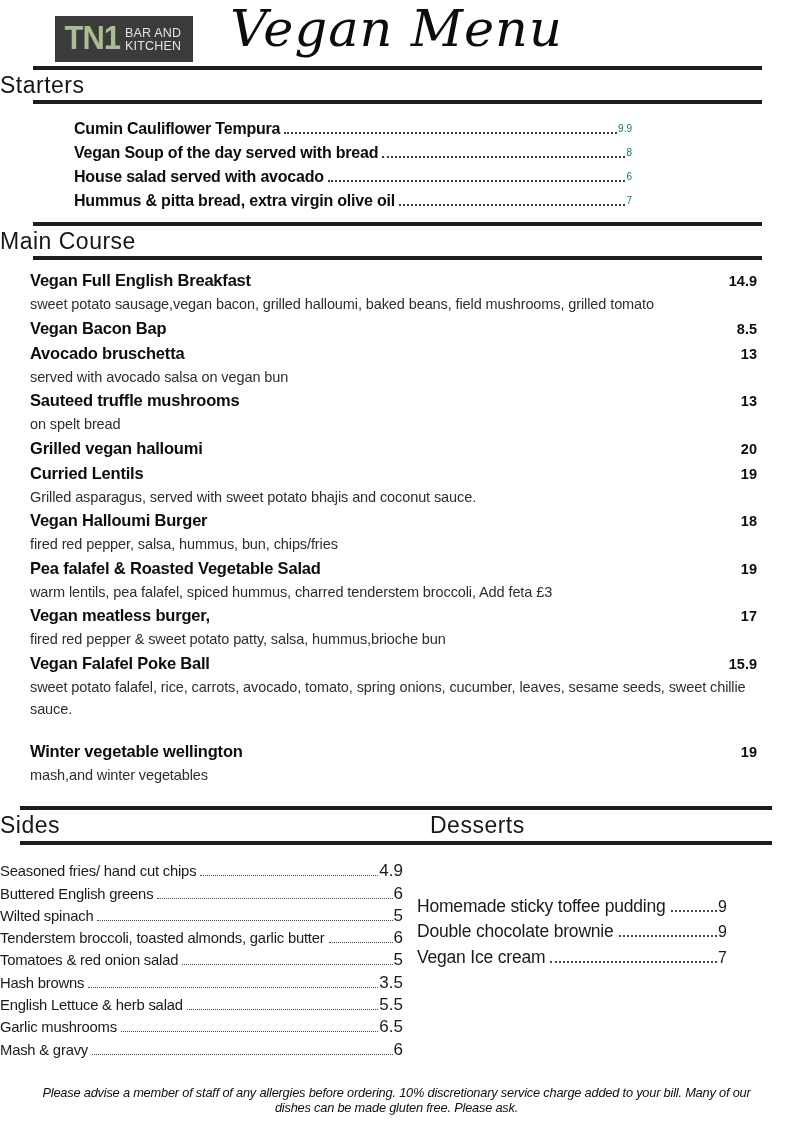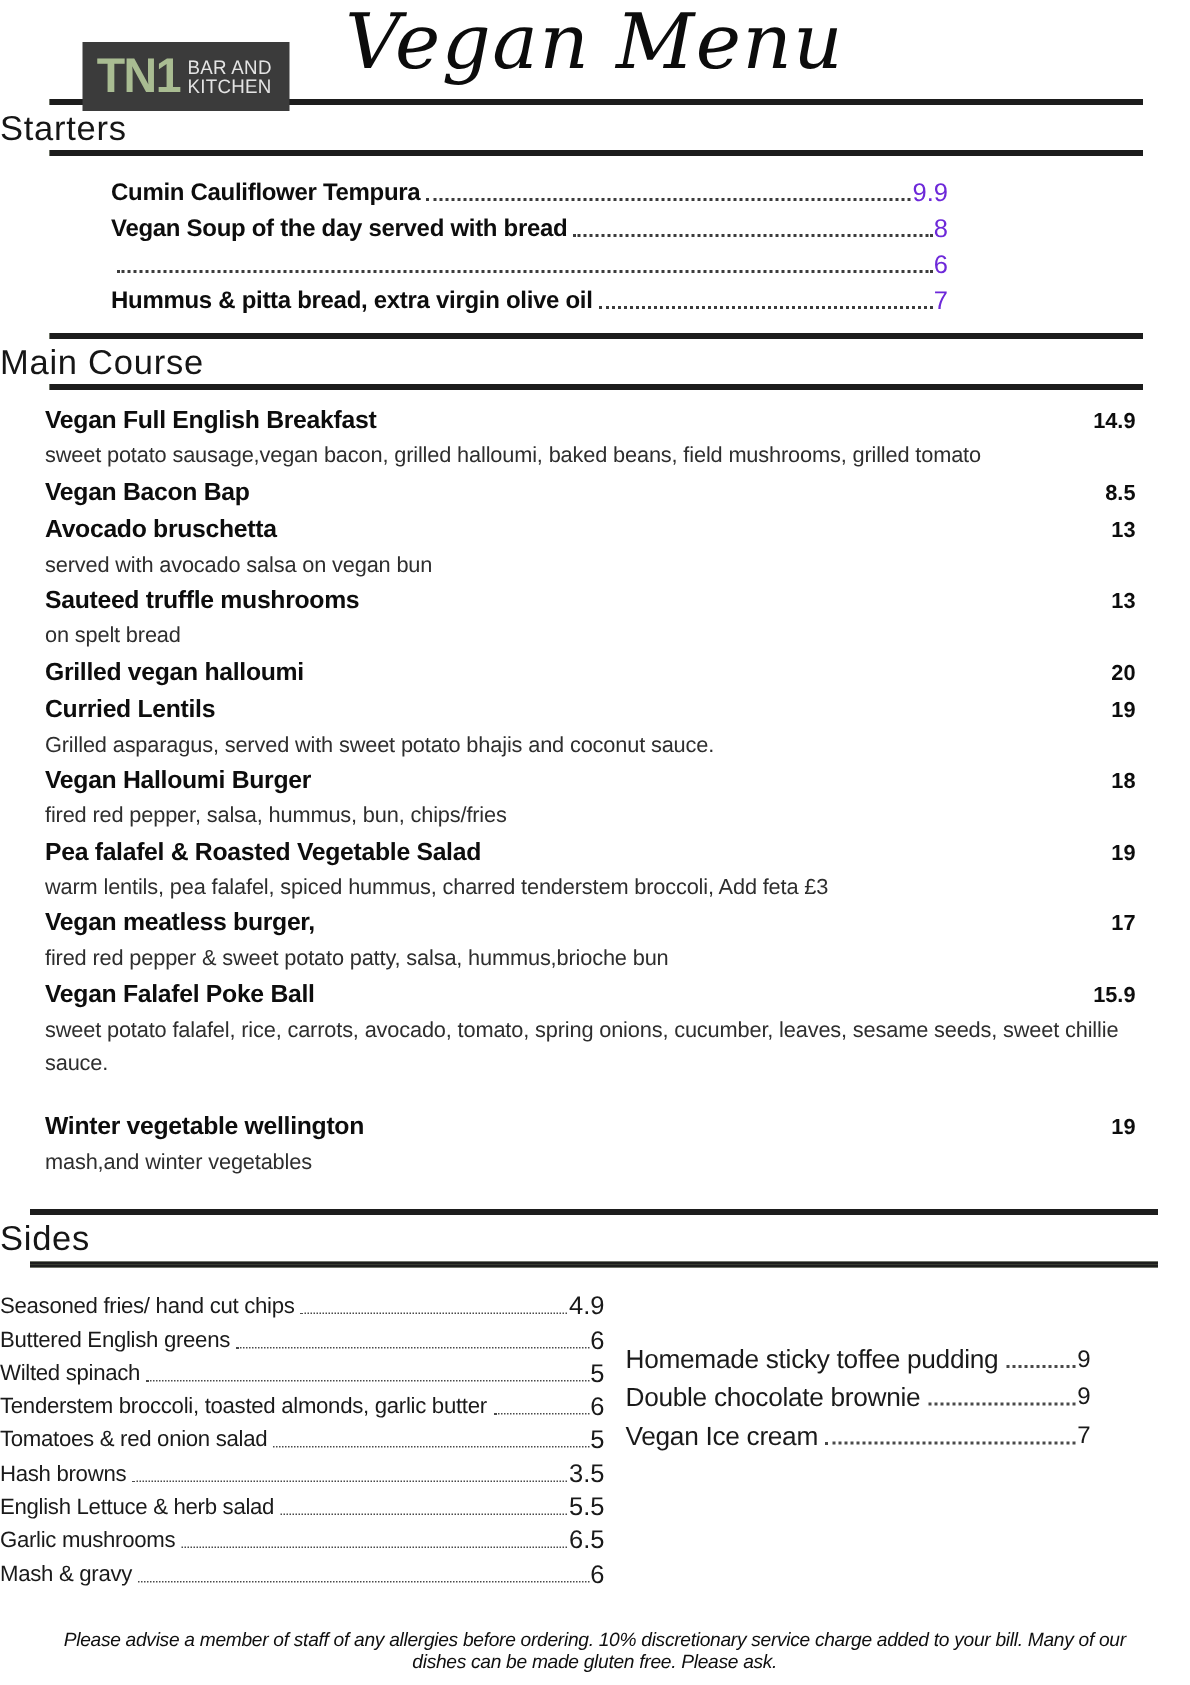--- a/index.html
+++ b/index.html
@@ -10,21 +10,21 @@
     width: 793px;
     height: 1123px;
     margin: 0 auto;
     background: #fff;
     overflow: hidden;
   }
 
   
   .header { position: relative; height: 66px; }
   .logo {
-    position: absolute; left: 55px; top: 28px;
+    position: absolute; left: 55px; top: 16px;
     width: 138px; height: 46px;
     background: #3b3b3b;
     display: flex; align-items: center; justify-content: center;
     gap: 5px; padding: 3px 6px;
   }
   .logo-tn1 {
     color: #a9bc92; font-weight: bold; font-size: 31px;
     letter-spacing: -1px; transform: scaleY(1.05);
     font-family: "Liberation Sans", sans-serif;
   }
@@ -63,21 +63,21 @@
   .starters-list { margin: 12px 161px 10px 74px; }
   .starter-row { display: flex; align-items: flex-end; height: 24px; }
   .starter-name {
     font-weight: bold; font-size: 16px; line-height: 22px;
     letter-spacing: -0.2px; white-space: nowrap; color: #0d0d0d;
   }
   .starter-row .leader {
     flex: 1; border-bottom: 2px dotted #3c3c3c;
     margin: 0 1px 6px 4px; min-width: 12px;
   }
-  .starter-price { font-size: 17px; line-height: 22px; color: #6d28d9; }
+  .starter-price { font-size: 10px; line-height: 22px; color: #0f766e; }
 
   
   .main-list { padding: 9px 36px 0 30px; min-height: 546px; }
   .main-head { display: flex; justify-content: space-between; align-items: baseline; line-height: 23px; }
   .main-name { font-weight: bold; font-size: 16.5px; letter-spacing: -0.2px; color: #0d0d0d; }
   .main-price { font-weight: bold; font-size: 14.5px; color: #0d0d0d; text-align: center; }
   .main-desc { font-size: 14.5px; line-height: 22.5px; color: #2e2e2e; letter-spacing: -0.1px; }
   .main-row { margin-bottom: 1px; }
   .main-row.gap-after { margin-bottom: 19px; }
 
@@ -134,20 +134,21 @@
         <span class="starter-price">9.9</span>
       </div>
 
       <div class="starter-row">
         <span class="starter-name">Vegan Soup of the day served with bread</span>
         <span class="leader"></span>
         <span class="starter-price">8</span>
       </div>
 
       <div class="starter-row">
+        <span class="starter-name">House salad served with avocado</span>
         <span class="leader"></span>
         <span class="starter-price">6</span>
       </div>
 
       <div class="starter-row">
         <span class="starter-name">Hummus &amp; pitta bread, extra virgin olive oil</span>
         <span class="leader"></span>
         <span class="starter-price">7</span>
       </div>
     </div>
@@ -242,20 +243,21 @@
           <span class="main-name">Winter vegetable wellington</span>
           <span class="main-price">19</span>
         </div>
         <div class="main-desc">mash,and winter vegetables</div>
       </div>
     </div>
 
   <div class="bar bar-full"></div>
   <div class="col-titles">
     <h2 class="section-title col-title-left">Sides</h2>
+    <h2 class="section-title col-title-right">Desserts</h2>
   </div>
   <div class="bar bar-full"></div>
 
   <div class="columns">
     <div class="sides-list">
 
         <div class="side-row">
           <span class="side-name">Seasoned fries/ hand cut chips</span>
           <span class="leader"></span>
           <span class="side-price">4.9</span>

